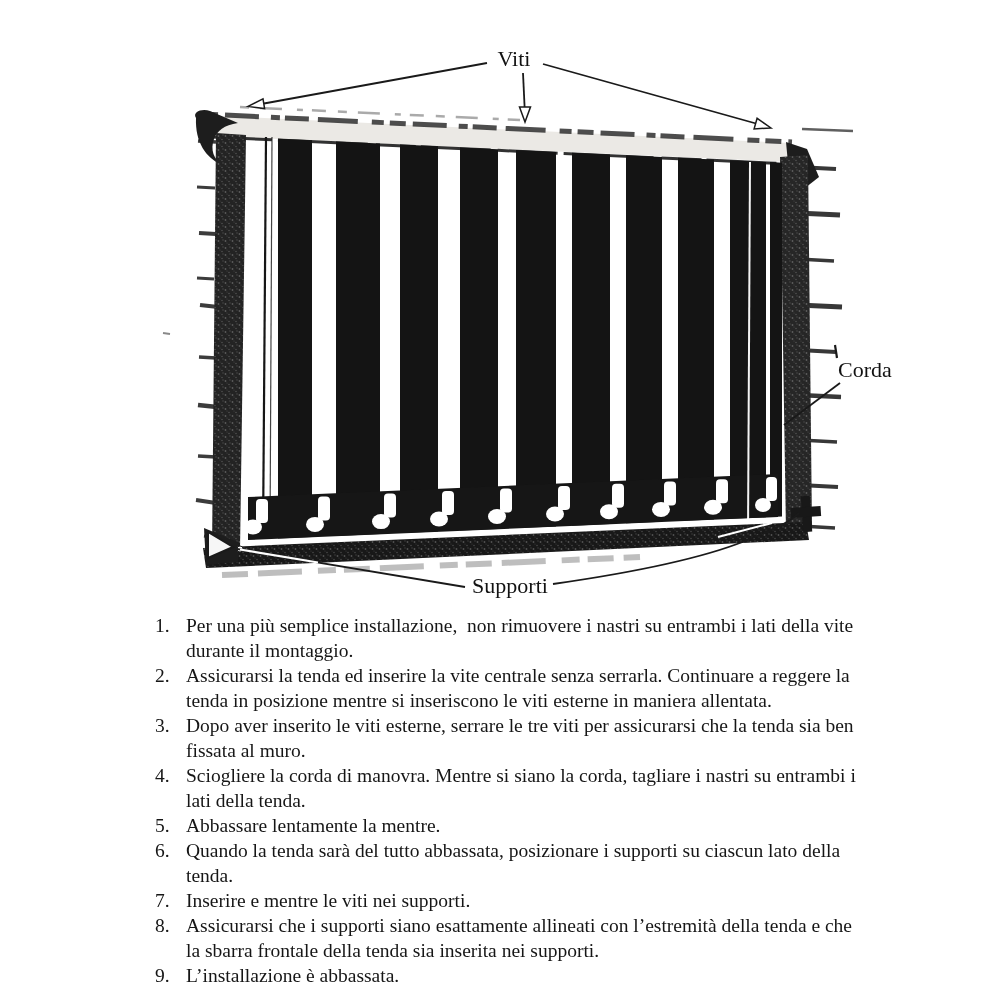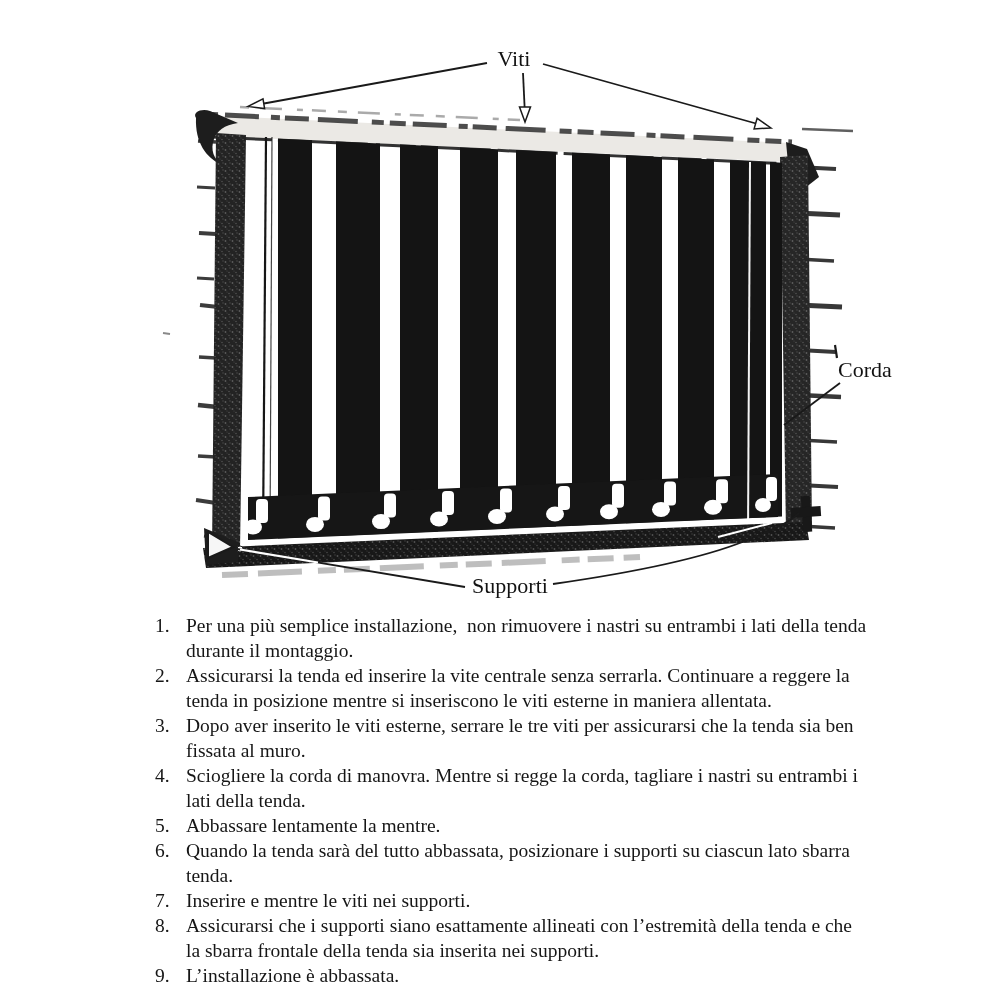--- a/index.html
+++ b/index.html
@@ -164,41 +164,41 @@
       <line x1="240" y1="513.5" x2="318" y2="526.5" stroke="#ffffff" stroke-width="2.2"></line>
       <path d="M553,548 C630,537 700,523 745,505 S792,483 799,477" fill="none" stroke="#1a1a1a" stroke-width="1.8"></path>
       <line x1="718" y1="501" x2="772" y2="487" stroke="#ffffff" stroke-width="2"></line>
       <text x="510" y="557" font-size="22" text-anchor="middle">Supporti</text>
     </g>
   </svg>
 
   <div class="steps">
     <div class="step">
       <span class="num">1.</span>
-      <span class="txt">Per una più semplice installazione,  non rimuovere i nastri su entrambi i lati della tenda durante il montaggio.</span>
+      <span class="txt">Per una più semplice installazione,  non rimuovere i nastri su entrambi i lati della vite durante il montaggio.</span>
     </div>
     <div class="step">
       <span class="num">2.</span>
       <span class="txt">Assicurarsi la tenda ed inserire la vite centrale senza serrarla. Continuare a reggere la tenda in posizione mentre si inseriscono le viti esterne in maniera allentata.</span>
     </div>
     <div class="step">
       <span class="num">3.</span>
       <span class="txt">Dopo aver inserito le viti esterne, serrare le tre viti per assicurarsi che la tenda sia ben fissata al muro.</span>
     </div>
     <div class="step">
       <span class="num">4.</span>
-      <span class="txt">Sciogliere la corda di manovra. Mentre si regge la corda, tagliare i nastri su entrambi i lati della tenda.</span>
+      <span class="txt">Sciogliere la corda di manovra. Mentre si siano la corda, tagliare i nastri su entrambi i lati della tenda.</span>
     </div>
     <div class="step">
       <span class="num">5.</span>
       <span class="txt">Abbassare lentamente la mentre.</span>
     </div>
     <div class="step">
       <span class="num">6.</span>
-      <span class="txt">Quando la tenda sarà del tutto abbassata, posizionare i supporti su ciascun lato sbarra tenda.</span>
+      <span class="txt">Quando la tenda sarà del tutto abbassata, posizionare i supporti su ciascun lato della tenda.</span>
     </div>
     <div class="step">
       <span class="num">7.</span>
       <span class="txt">Inserire e mentre le viti nei supporti.</span>
     </div>
     <div class="step">
       <span class="num">8.</span>
       <span class="txt">Assicurarsi che i supporti siano esattamente allineati con l’estremità della tenda e che la sbarra frontale della tenda sia inserita nei supporti.</span>
     </div>
     <div class="step">

